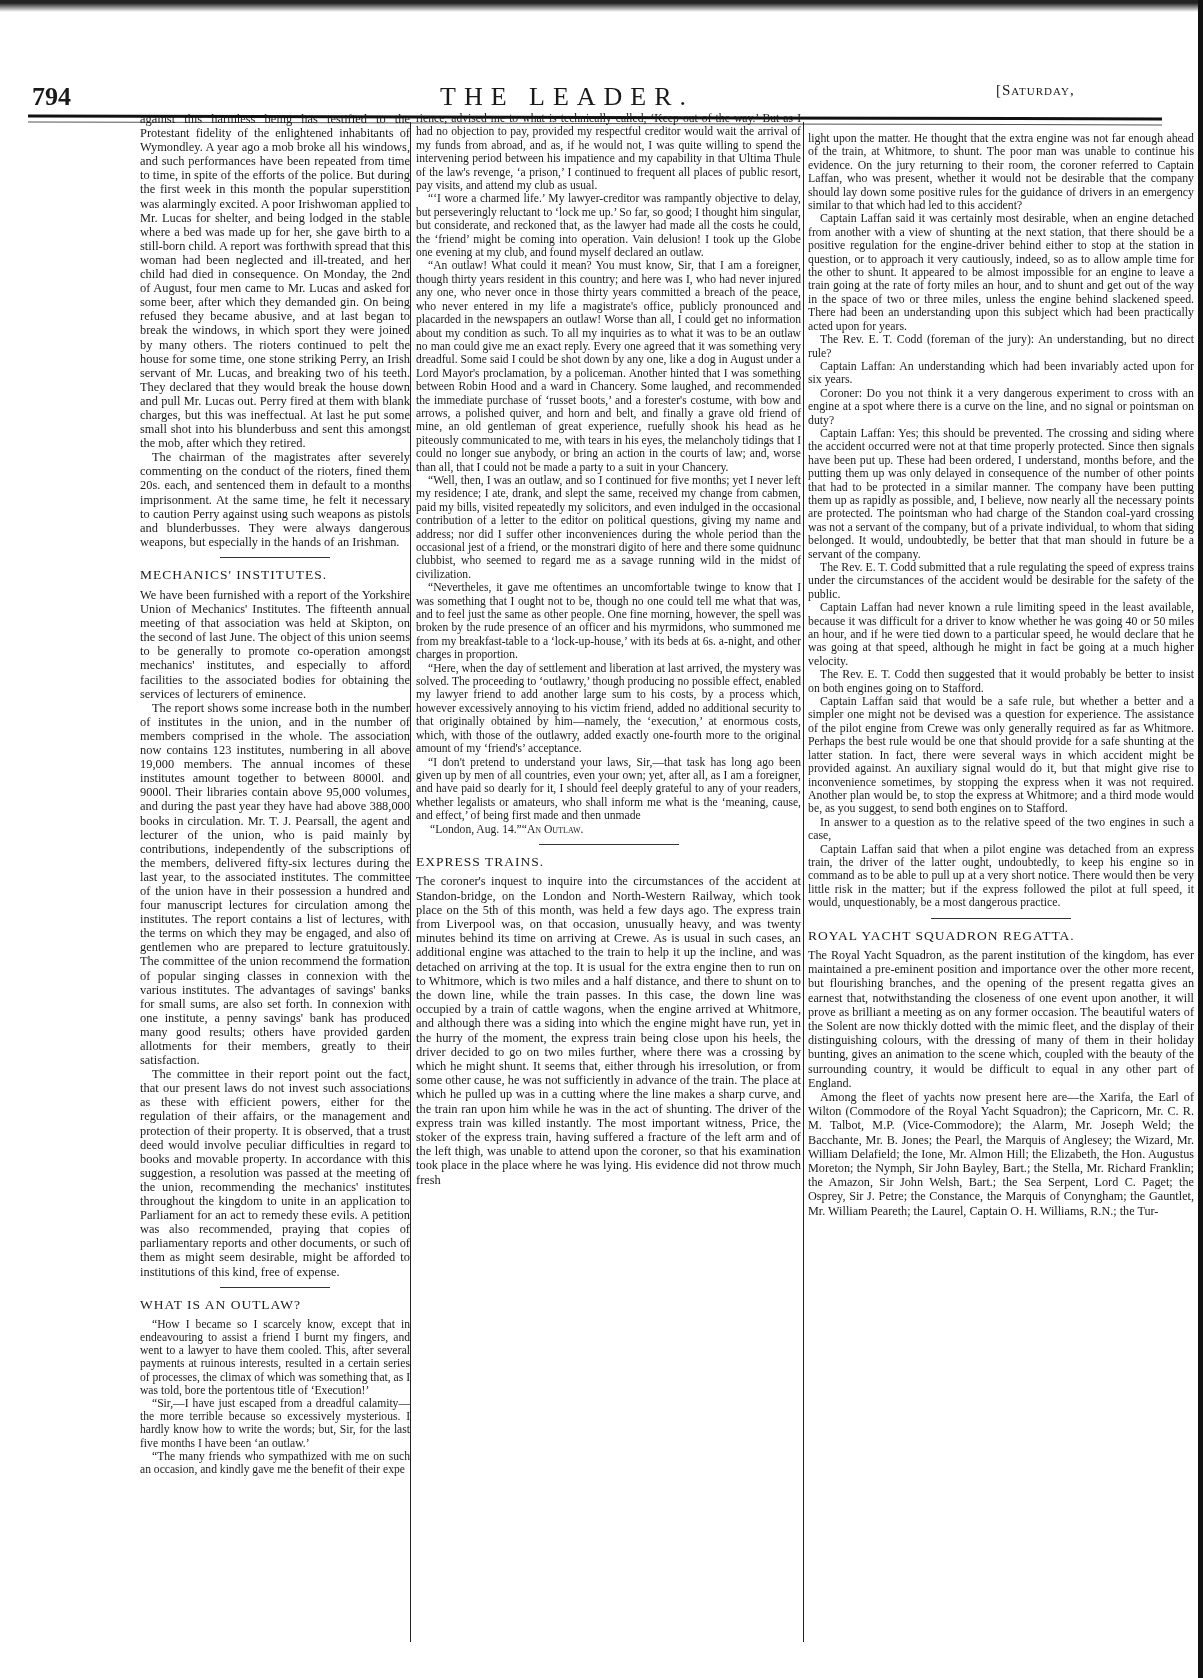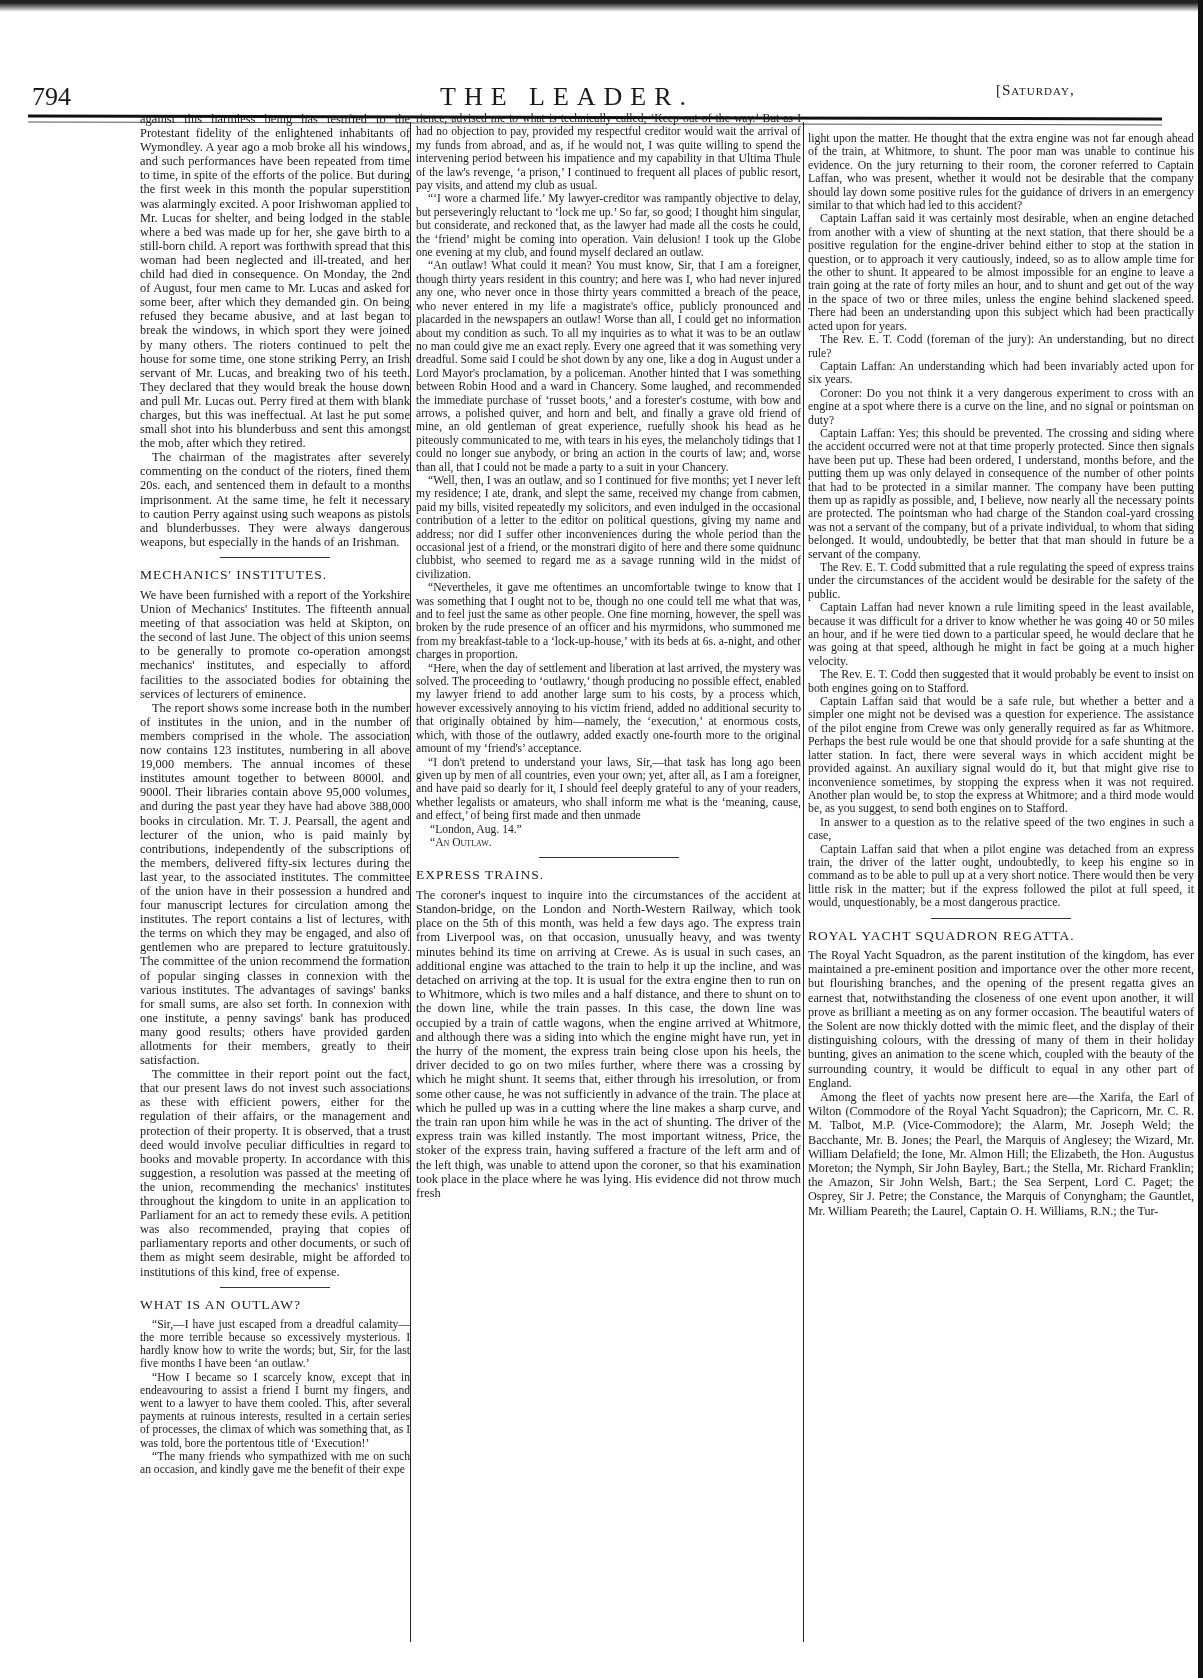--- a/index.html
+++ b/index.html
@@ -1,33 +1,33 @@
 <!DOCTYPE html>
 <html><head>
 <meta charset="utf-8">
 <style>
   html, body { margin: 0; padding: 0; background: #ffffff; }
   body { width: 1203px; height: 1678px; position: relative; overflow: hidden; font-family: "Liberation Serif", "DejaVu Serif", serif; color: #1a1a1a; }
   .topband { position: absolute; left: 0; top: 0; width: 1203px; height: 12px; background: linear-gradient(#222 0, #222 3px, #fff 12px); }
   .rightedge { position: absolute; right: 0; top: 0; width: 5px; height: 1678px; background: #111; }
   .masthead { position: absolute; top: 76px; left: 0; width: 1203px; height: 40px; }
-  .pagenum { position: absolute; left: 32px; top: 6px; font-size: 26px; font-weight: normal; letter-spacing: 0px; }
+  .pagenum { position: absolute; left: 32px; top: 6px; font-size: 26px; font-weight: bold; letter-spacing: 0px; }
   .title { position: absolute; left: 440px; top: 6px; font-size: 26px; letter-spacing: 8px; }
   .day { position: absolute; left: 996px; top: 6px; font-size: 15px; font-variant: small-caps; letter-spacing: 1px; }
   .rule { position: absolute; top: 116px; left: 28px; width: 1134px; height: 4px; border-top: 3px solid #111; border-bottom: 1px solid #555; transform: rotate(0.15deg); }
   .col { position: absolute; top: 112px; font-size: 12.4px; line-height: 14.1px; text-align: justify; hyphens: manual; }
   .c1 { left: 140px; width: 270px; }
   .c2 { left: 416px; width: 385px; }
   .c3 { left: 808px; width: 386px; margin-top: 20px; }
   .vline { position: absolute; top: 122px; width: 1px; background: #222; height: 1520px; }
   .col p { margin: 0; text-indent: 12px; }
   .col p.noind { text-indent: 0; }
   .col h3 { margin: 10px 0 6px; font-size: 13.5px; font-weight: normal; letter-spacing: 1px; text-indent: 0; }
   .sep { width: 110px; margin: 8px auto 6px; border-top: 1px solid #333; }
-  .sig { display: flex; justify-content: flex-start; text-indent: 0; padding: 0 14px; flex-direction: column; }
+  .sig { display: flex; justify-content: flex-start; text-indent: 0; padding: 0 14px; }
   .sc { font-variant: small-caps; }
 </style>
 </head>
 <body>
 
 <div class="topband"></div>
 <div class="rightedge"></div>
 
 <header class="masthead">
   <span class="pagenum">794</span>
@@ -42,22 +42,22 @@
 <section class="col c1">
   <p class="noind">against this harmless being has testified to the Protestant fidelity of the enlightened inhabitants of Wymondley. A year ago a mob broke all his windows, and such performances have been repeated from time to time, in spite of the efforts of the police. But during the first week in this month the popular superstition was alarmingly excited. A poor Irishwoman applied to Mr. Lucas for shelter, and being lodged in the stable where a bed was made up for her, she gave birth to a still-born child. A report was forthwith spread that this woman had been neglected and ill-treated, and her child had died in consequence. On Monday, the 2nd of August, four men came to Mr. Lucas and asked for some beer, after which they demanded gin. On being refused they became abusive, and at last began to break the windows, in which sport they were joined by many others. The rioters continued to pelt the house for some time, one stone striking Perry, an Irish servant of Mr. Lucas, and breaking two of his teeth. They declared that they would break the house down and pull Mr. Lucas out. Perry fired at them with blank charges, but this was ineffectual. At last he put some small shot into his blunderbuss and sent this amongst the mob, after which they retired.</p>
   <p>The chairman of the magistrates after severely commenting on the conduct of the rioters, fined them 20s. each, and sentenced them in default to a months imprisonment. At the same time, he felt it necessary to caution Perry against using such weapons as pistols and blunderbusses. They were always dangerous weapons, but especially in the hands of an Irishman.</p>
   <div class="sep"></div>
   <h3>MECHANICS' INSTITUTES.</h3>
   <p class="noind">We have been furnished with a report of the Yorkshire Union of Mechanics' Institutes. The fifteenth annual meeting of that association was held at Skipton, on the second of last June. The object of this union seems to be generally to promote co-operation amongst mechanics' institutes, and especially to afford facilities to the associated bodies for obtaining the services of lecturers of eminence.</p>
   <p>The report shows some increase both in the number of institutes in the union, and in the number of members comprised in the whole. The association now contains 123 institutes, numbering in all above 19,000 members. The annual incomes of these institutes amount together to between 8000l. and 9000l. Their libraries contain above 95,000 volumes, and during the past year they have had above 388,000 books in circulation. Mr. T. J. Pearsall, the agent and lecturer of the union, who is paid mainly by contributions, independently of the subscriptions of the members, delivered fifty-six lectures during the last year, to the associated institutes. The committee of the union have in their possession a hundred and four manuscript lectures for circulation among the institutes. The report contains a list of lectures, with the terms on which they may be engaged, and also of gentlemen who are prepared to lecture gratuitously. The committee of the union recommend the formation of popular singing classes in connexion with the various institutes. The advantages of savings' banks for small sums, are also set forth. In connexion with one institute, a penny savings' bank has produced many good results; others have provided garden allotments for their members, greatly to their satisfaction.</p>
   <p>The committee in their report point out the fact, that our present laws do not invest such associations as these with efficient powers, either for the regulation of their affairs, or the management and protection of their property. It is observed, that a trust deed would involve peculiar difficulties in regard to books and movable property. In accordance with this suggestion, a resolution was passed at the meeting of the union, recommending the mechanics' institutes throughout the kingdom to unite in an application to Parliament for an act to remedy these evils. A petition was also recommended, praying that copies of parliamentary reports and other documents, or such of them as might seem desirable, might be afforded to institutions of this kind, free of expense.</p>
   <div class="sep"></div>
   <h3>WHAT IS AN OUTLAW?</h3>
+  <p style="font-size:11.6px;line-height:13.2px">“How I became so I scarcely know, except that in endeavouring to assist a friend I burnt my fingers, and went to a lawyer to have them cooled. This, after several payments at ruinous interests, resulted in a certain series of processes, the climax of which was something that, as I was told, bore the portentous title of ‘Execution!’</p>
   <p style="font-size:11.6px;line-height:13.2px">“Sir,—I have just escaped from a dreadful calamity—the more terrible because so excessively mysterious. I hardly know how to write the words; but, Sir, for the last five months I have been ‘an outlaw.’</p>
-  <p style="font-size:11.6px;line-height:13.2px">“How I became so I scarcely know, except that in endeavouring to assist a friend I burnt my fingers, and went to a lawyer to have them cooled. This, after several payments at ruinous interests, resulted in a certain series of processes, the climax of which was something that, as I was told, bore the portentous title of ‘Execution!’</p>
   <p style="font-size:11.6px;line-height:13.2px">“The many friends who sympathized with me on such an occasion, and kindly gave me the benefit of their expe</p>
 </section>
 
 <section class="col c2" style="font-size:11.6px;line-height:13.4px">
   <p class="noind">rience, advised me to what is technically called, ‘Keep out of the way.’ But as I had no objection to pay, provided my respectful creditor would wait the arrival of my funds from abroad, and as, if he would not, I was quite willing to spend the intervening period between his impatience and my capability in that Ultima Thule of the law's revenge, ‘a prison,’ I continued to frequent all places of public resort, pay visits, and attend my club as usual.</p>
   <p>“‘I wore a charmed life.’ My lawyer-creditor was rampantly objective to delay, but perseveringly reluctant to ‘lock me up.’ So far, so good; I thought him singular, but considerate, and reckoned that, as the lawyer had made all the costs he could, the ‘friend’ might be coming into operation. Vain delusion! I took up the Globe one evening at my club, and found myself declared an outlaw.</p>
   <p>“An outlaw! What could it mean? You must know, Sir, that I am a foreigner, though thirty years resident in this country; and here was I, who had never injured any one, who never once in those thirty years committed a breach of the peace, who never entered in my life a magistrate's office, publicly pronounced and placarded in the newspapers an outlaw! Worse than all, I could get no information about my condition as such. To all my inquiries as to what it was to be an outlaw no man could give me an exact reply. Every one agreed that it was something very dreadful. Some said I could be shot down by any one, like a dog in August under a Lord Mayor's proclamation, by a policeman. Another hinted that I was something between Robin Hood and a ward in Chancery. Some laughed, and recommended the immediate purchase of ‘russet boots,’ and a forester's costume, with bow and arrows, a polished quiver, and horn and belt, and finally a grave old friend of mine, an old gentleman of great experience, ruefully shook his head as he piteously communicated to me, with tears in his eyes, the melancholy tidings that I could no longer sue anybody, or bring an action in the courts of law; and, worse than all, that I could not be made a party to a suit in your Chancery.</p>
   <p>“Well, then, I was an outlaw, and so I continued for five months; yet I never left my residence; I ate, drank, and slept the same, received my change from cabmen, paid my bills, visited repeatedly my solicitors, and even indulged in the occasional contribution of a letter to the editor on political questions, giving my name and address; nor did I suffer other inconveniences during the whole period than the occasional jest of a friend, or the monstrari digito of here and there some quidnunc clubbist, who seemed to regard me as a savage running wild in the midst of civilization.</p>
   <p>“Nevertheles, it gave me oftentimes an uncomfortable twinge to know that I was something that I ought not to be, though no one could tell me what that was, and to feel just the same as other people. One fine morning, however, the spell was broken by the rude presence of an officer and his myrmidons, who summoned me from my breakfast-table to a ‘lock-up-house,’ with its beds at 6s. a-night, and other charges in proportion.</p>
   <p>“Here, when the day of settlement and liberation at last arrived, the mystery was solved. The proceeding to ‘outlawry,’ though producing no possible effect, enabled my lawyer friend to add another large sum to his costs, by a process which, however excessively annoying to his victim friend, added no additional security to that originally obtained by him—namely, the ‘execution,’ at enormous costs, which, with those of the outlawry, added exactly one-fourth more to the original amount of my ‘friend's’ acceptance.</p>
@@ -73,21 +73,21 @@
 
 <section class="col c3" style="font-size:11.8px;line-height:13.4px">
   <p class="noind">light upon the matter. He thought that the extra engine was not far enough ahead of the train, at Whitmore, to shunt. The poor man was unable to continue his evidence. On the jury returning to their room, the coroner referred to Captain Laffan, who was present, whether it would not be desirable that the company should lay down some positive rules for the guidance of drivers in an emergency similar to that which had led to this accident?</p>
   <p>Captain Laffan said it was certainly most desirable, when an engine detached from another with a view of shunting at the next station, that there should be a positive regulation for the engine-driver behind either to stop at the station in question, or to approach it very cautiously, indeed, so as to allow ample time for the other to shunt. It appeared to be almost impossible for an engine to leave a train going at the rate of forty miles an hour, and to shunt and get out of the way in the space of two or three miles, unless the engine behind slackened speed. There had been an understanding upon this subject which had been practically acted upon for years.</p>
   <p>The Rev. E. T. Codd (foreman of the jury): An understanding, but no direct rule?</p>
   <p>Captain Laffan: An understanding which had been invariably acted upon for six years.</p>
   <p>Coroner: Do you not think it a very dangerous experiment to cross with an engine at a spot where there is a curve on the line, and no signal or pointsman on duty?</p>
   <p>Captain Laffan: Yes; this should be prevented. The crossing and siding where the accident occurred were not at that time properly protected. Since then signals have been put up. These had been ordered, I understand, months before, and the putting them up was only delayed in consequence of the number of other points that had to be protected in a similar manner. The company have been putting them up as rapidly as possible, and, I believe, now nearly all the necessary points are protected. The pointsman who had charge of the Standon coal-yard crossing was not a servant of the company, but of a private individual, to whom that siding belonged. It would, undoubtedly, be better that that man should in future be a servant of the company.</p>
   <p>The Rev. E. T. Codd submitted that a rule regulating the speed of express trains under the circumstances of the accident would be desirable for the safety of the public.</p>
   <p>Captain Laffan had never known a rule limiting speed in the least available, because it was difficult for a driver to know whether he was going 40 or 50 miles an hour, and if he were tied down to a particular speed, he would declare that he was going at that speed, although he might in fact be going at a much higher velocity.</p>
-  <p>The Rev. E. T. Codd then suggested that it would probably be event to insist on both engines going on to Stafford.</p>
+  <p>The Rev. E. T. Codd then suggested that it would probably be better to insist on both engines going on to Stafford.</p>
   <p>Captain Laffan said that would be a safe rule, but whether a better and a simpler one might not be devised was a question for experience. The assistance of the pilot engine from Crewe was only generally required as far as Whitmore. Perhaps the best rule would be one that should provide for a safe shunting at the latter station. In fact, there were several ways in which accident might be provided against. An auxiliary signal would do it, but that might give rise to inconvenience sometimes, by stopping the express when it was not required. Another plan would be, to stop the express at Whitmore; and a third mode would be, as you suggest, to send both engines on to Stafford.</p>
   <p>In answer to a question as to the relative speed of the two engines in such a case,</p>
   <p>Captain Laffan said that when a pilot engine was detached from an express train, the driver of the latter ought, undoubtedly, to keep his engine so in command as to be able to pull up at a very short notice. There would then be very little risk in the matter; but if the express followed the pilot at full speed, it would, unquestionably, be a most dangerous practice.</p>
   <div class="sep" style="width:140px"></div>
   <h3>ROYAL YACHT SQUADRON REGATTA.</h3>
   <p class="noind" style="font-size:12.2px;line-height:14.2px">The Royal Yacht Squadron, as the parent institution of the kingdom, has ever maintained a pre-eminent position and importance over the other more recent, but flourishing branches, and the opening of the present regatta gives an earnest that, notwithstanding the closeness of one event upon another, it will prove as brilliant a meeting as on any former occasion. The beautiful waters of the Solent are now thickly dotted with the mimic fleet, and the display of their distinguishing colours, with the dressing of many of them in their holiday bunting, gives an animation to the scene which, coupled with the beauty of the surrounding country, it would be difficult to equal in any other part of England.</p>
   <p style="font-size:12.2px;line-height:14.2px">Among the fleet of yachts now present here are—the Xarifa, the Earl of Wilton (Commodore of the Royal Yacht Squadron); the Capricorn, Mr. C. R. M. Talbot, M.P. (Vice-Commodore); the Alarm, Mr. Joseph Weld; the Bacchante, Mr. B. Jones; the Pearl, the Marquis of Anglesey; the Wizard, Mr. William Delafield; the Ione, Mr. Almon Hill; the Elizabeth, the Hon. Augustus Moreton; the Nymph, Sir John Bayley, Bart.; the Stella, Mr. Richard Franklin; the Amazon, Sir John Welsh, Bart.; the Sea Serpent, Lord C. Paget; the Osprey, Sir J. Petre; the Constance, the Marquis of Conyngham; the Gauntlet, Mr. William Peareth; the Laurel, Captain O. H. Williams, R.N.; the Tur-</p>
 </section>
 
 </body></html>

